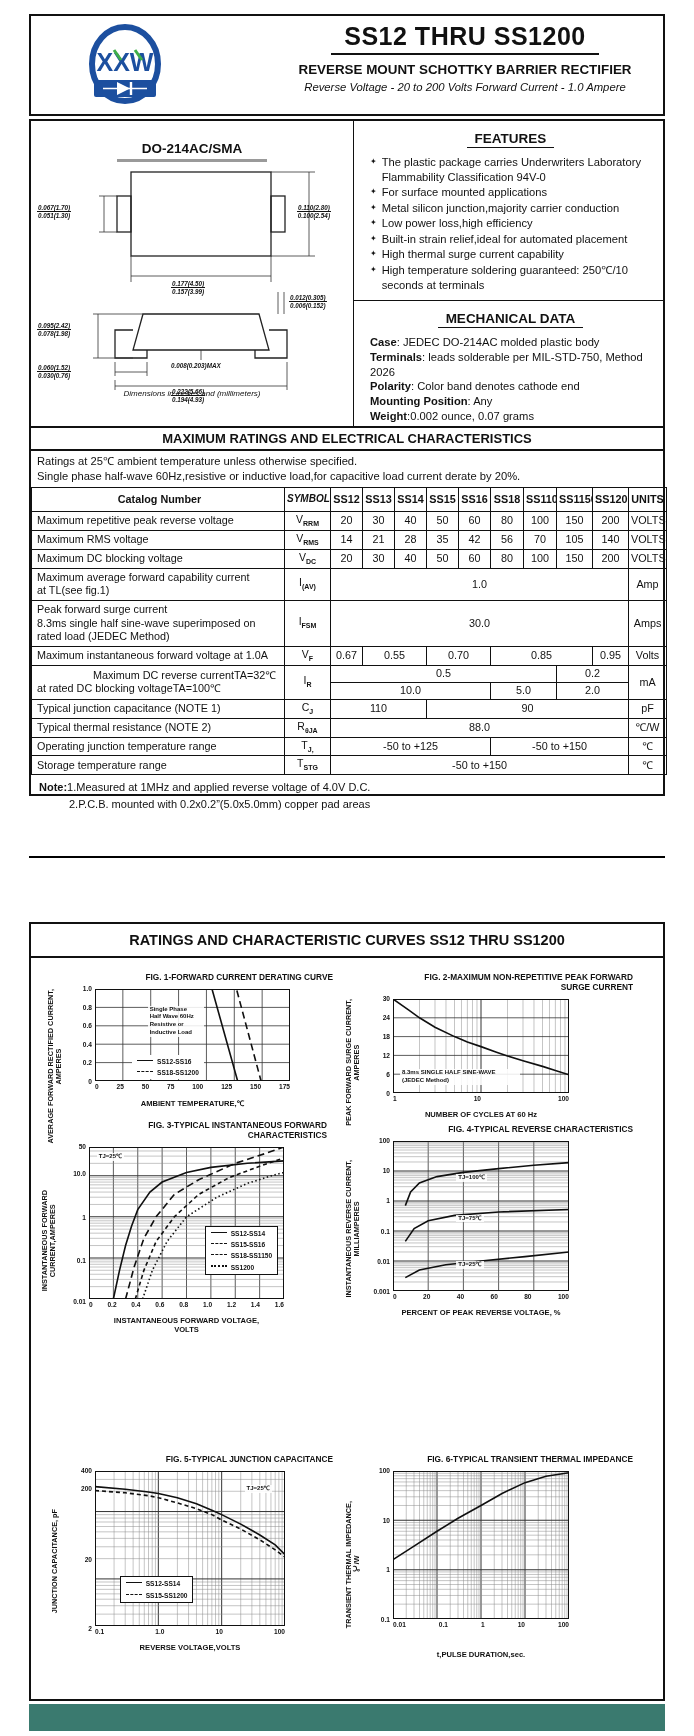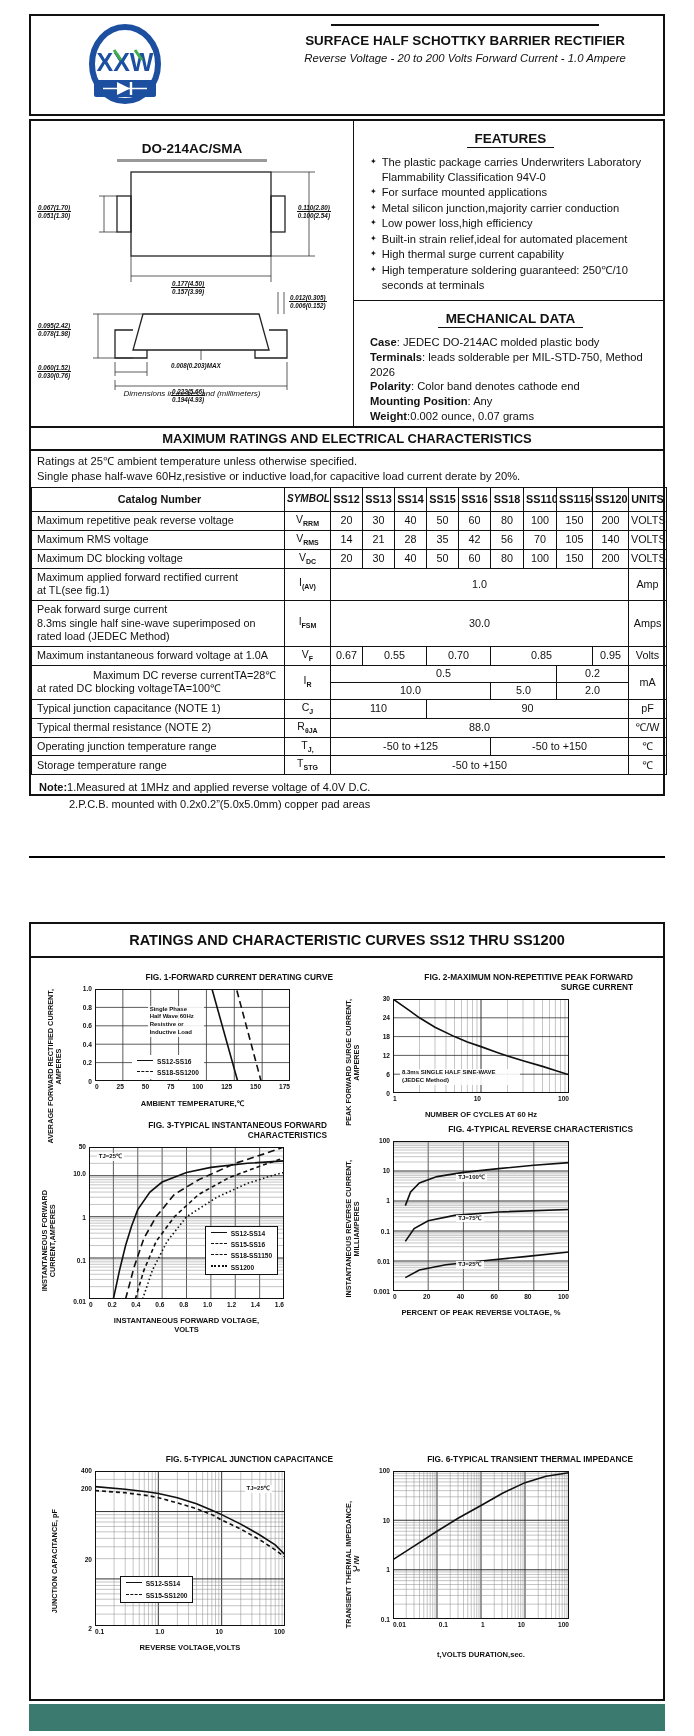--- a/index.html
+++ b/index.html
@@ -100,22 +100,23 @@
     <line x1="27" y1="26" x2="34" y2="36" stroke="#3fae49" stroke-width="3"></line>
     <line x1="48" y1="26" x2="55" y2="36" stroke="#3fae49" stroke-width="3"></line>
     <rect x="7" y="56" width="62" height="17" rx="2" fill="#1c4f9f"></rect>
     <g>
       <line x1="16" y1="64.5" x2="60" y2="64.5" stroke="#fff" stroke-width="1.6"></line>
       <polygon points="30,58 30,71 43,64.5" fill="#fff"></polygon>
       <line x1="44" y1="58" x2="44" y2="71" stroke="#fff" stroke-width="2.4"></line>
     </g>
   </svg>
   <div id="hdr-right">
+    <div id="doc-title">SS12 THRU SS1200</div>
     <div id="title-rule"></div>
-    <div id="doc-subtitle">SURFACE HALF SCHOTTKY BARRIER RECTIFIER</div>
+    <div id="doc-subtitle">REVERSE MOUNT SCHOTTKY BARRIER RECTIFIER</div>
     <div id="doc-tagline">Reverse Voltage - 20 to 200 Volts    Forward Current - 1.0 Ampere</div>
   </div>
 </div>
 
 <div id="main">
   <div id="top-area">
 
     <div id="pkg-pane">
       <div id="pkg-title">DO-214AC/SMA</div>
       <div id="pkg-title-bar"></div>
@@ -313,21 +314,21 @@
       <td>40</td>
       <td>50</td>
       <td>60</td>
       <td>80</td>
       <td>100</td>
       <td>150</td>
       <td>200</td>
       <td>VOLTS</td>
     </tr>
     <tr style="height:32px">
-      <td class="lbl pre">Maximum applied forward rectified current
+      <td class="lbl pre">Maximum average forward capability current
 at TL(see fig.1)</td>
       <td class="sym"><span>I</span><sub>(AV)</sub></td>
       <td colspan="9">1.0</td>
       <td>Amp</td>
     </tr>
     <tr style="height:46px">
       <td class="lbl pre">Peak forward surge current
 8.3ms single half sine-wave superimposed on
 rated load (JEDEC Method)</td>
       <td class="sym"><span>I</span><sub>FSM</sub></td>
@@ -341,21 +342,21 @@
       <td colspan="2">0.55</td>
       <td colspan="2">0.70</td>
       <td colspan="3">0.85</td>
       <td>0.95</td>
       <td>Volts</td>
     </tr>
     <tr>
       <td class="lbl" rowspan="2">
         <div style="display:flex;justify-content:flex-end;padding-right:6px">
           <span>Maximum DC reverse current</span>
-              <span>TA=28℃</span>
+              <span>TA=32℃</span>
             </div>
         <div style="display:flex;justify-content:flex-start;padding-right:6px">
           <span>at rated DC blocking voltage</span>
               <span>TA=100℃</span>
             </div>
       </td>
       <td class="sym" rowspan="2"><span>I</span><sub>R</sub></td>
       <td colspan="7">0.5</td>
       <td colspan="2">0.2</td>
       <td rowspan="2">mA</td>
@@ -853,19 +854,19 @@
               <path d="M0.0,89.8 L23.9,76.1 L50.0,61.1 L73.9,47.9 L100.0,34.9 L123.9,22.8 L150.0,11.8 L173.9,5.4 L200.0,1.8" fill="none" stroke="#101010" stroke-width="1.6" vector-effect="non-scaling-stroke"></path>
             </svg>
         </div>
         <div class="xticks">
             <span>0.01</span>
             <span>0.1</span>
             <span>1</span>
             <span>10</span>
             <span>100</span>
           </div>
-        <div class="xlab" style="margin-top:22px">t,VOLTS DURATION,sec.</div>
+        <div class="xlab" style="margin-top:22px">t,PULSE DURATION,sec.</div>
       </div>
     </div>
   </div>
 </div>
 
 <div id="footerbar"></div>
 
 </body></html>

